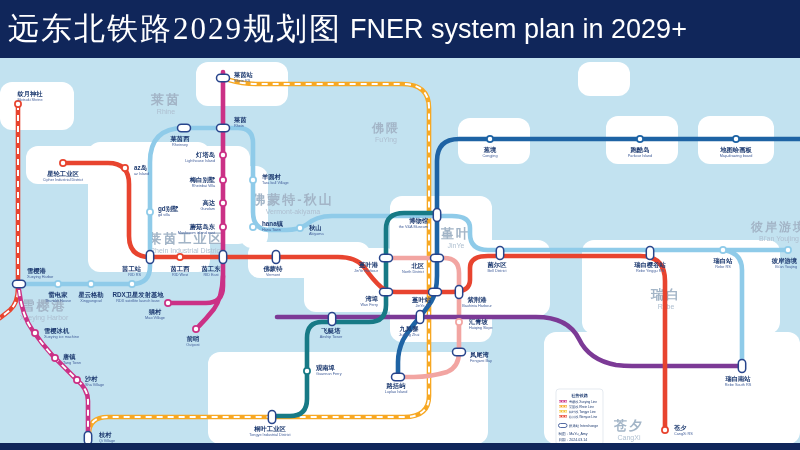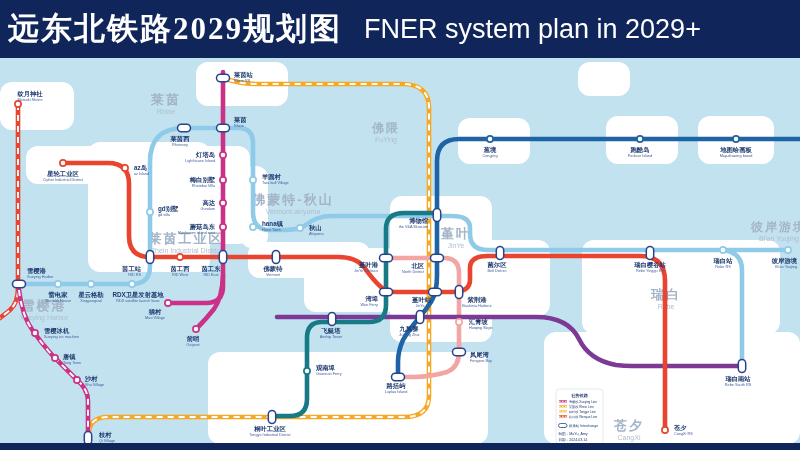--- a/index.html
+++ b/index.html
@@ -1,23 +1,23 @@
 <!DOCTYPE html>
 <html><head>
 <meta charset="utf-8">
 <style>
   html,body{margin:0;padding:0;background:#10265a;}
   #stage{position:relative;width:800px;height:450px;overflow:hidden;background:#10265a;
          font-family:"Liberation Sans",sans-serif;}
   .hdr{position:absolute;left:0;top:0;width:800px;height:58px;background:#10265a;
        display:flex;align-items:center;z-index:5;}
-  .t-zh{font-family:"Liberation Serif",serif;font-weight:bold;color:#ffffff;
+  .t-zh{font-family:"Liberation Serif",serif;font-weight:normal;color:#ffffff;
         font-size:31px;letter-spacing:2px;margin-left:8px;white-space:nowrap;}
   .t-en{font-family:"Liberation Sans",sans-serif;color:#ffffff;font-size:27px;
-        font-weight:normal;margin-left:22px;white-space:nowrap;}
+        font-weight:normal;margin-left:8px;white-space:nowrap;}
   svg{position:absolute;left:0;top:0;}
   svg text{font-family:"Liberation Sans",sans-serif;}
   .st-zh{font-weight:bold;fill:#1d3a70;}
   .st-en{fill:#44609b;}
   .rg-zh{font-weight:bold;fill:#a3b5c7;letter-spacing:2px;}
   .rg-en{fill:#aebfd0;}
 </style>
 </head>
 <body>
 <div id="stage">

